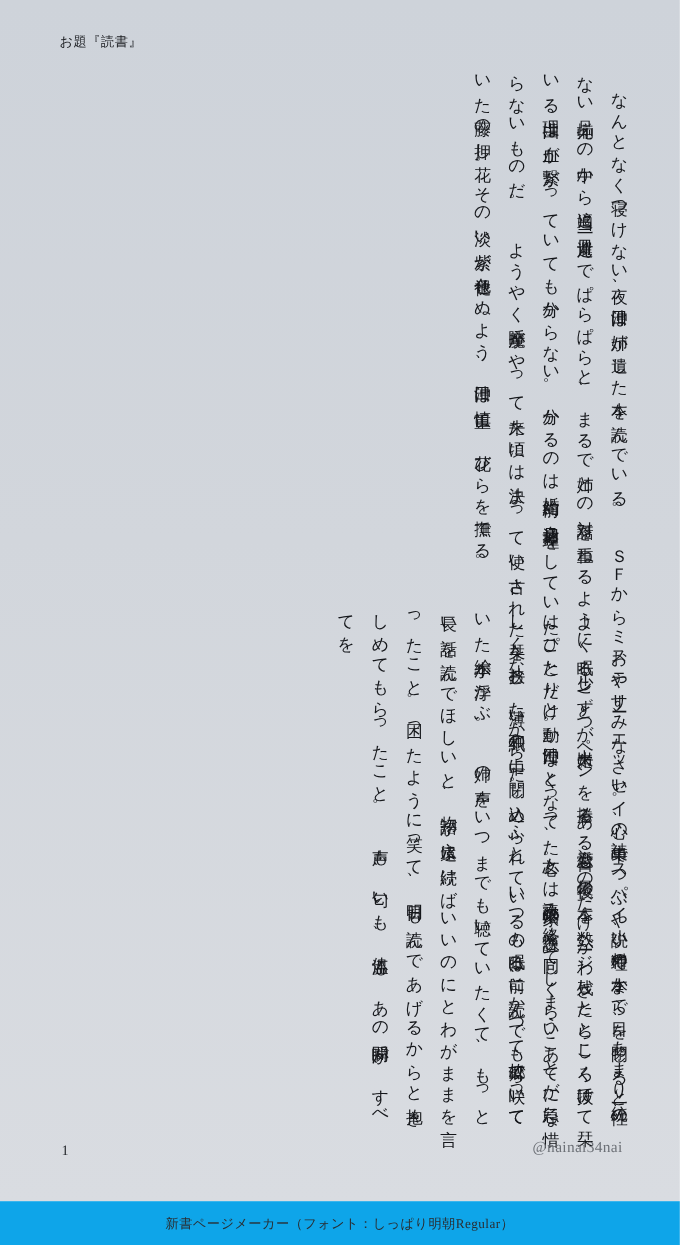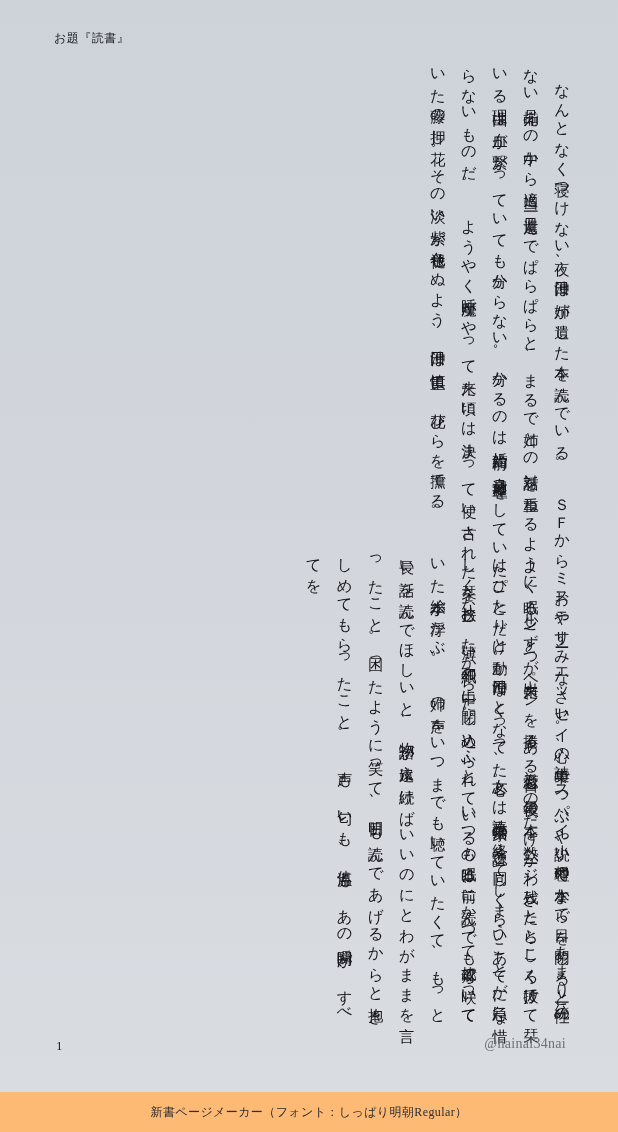--- a/index.html
+++ b/index.html
@@ -97,21 +97,21 @@
     color: #6d7177;
     letter-spacing: 0.3px;
     margin-left: 33px;
   }
   #footer {
     position: absolute;
     left: 0;
     top: 1092px;
     width: 618px;
     height: 40px;
-    background: #fdba74;
+    background: #0ea5e9;
     display: flex;
     align-items: center;
     justify-content: center;
   }
   #footer-text {
     font-size: 12px;
     color: #2a2d31;
     letter-spacing: 0.4px;
   }
 </style>

